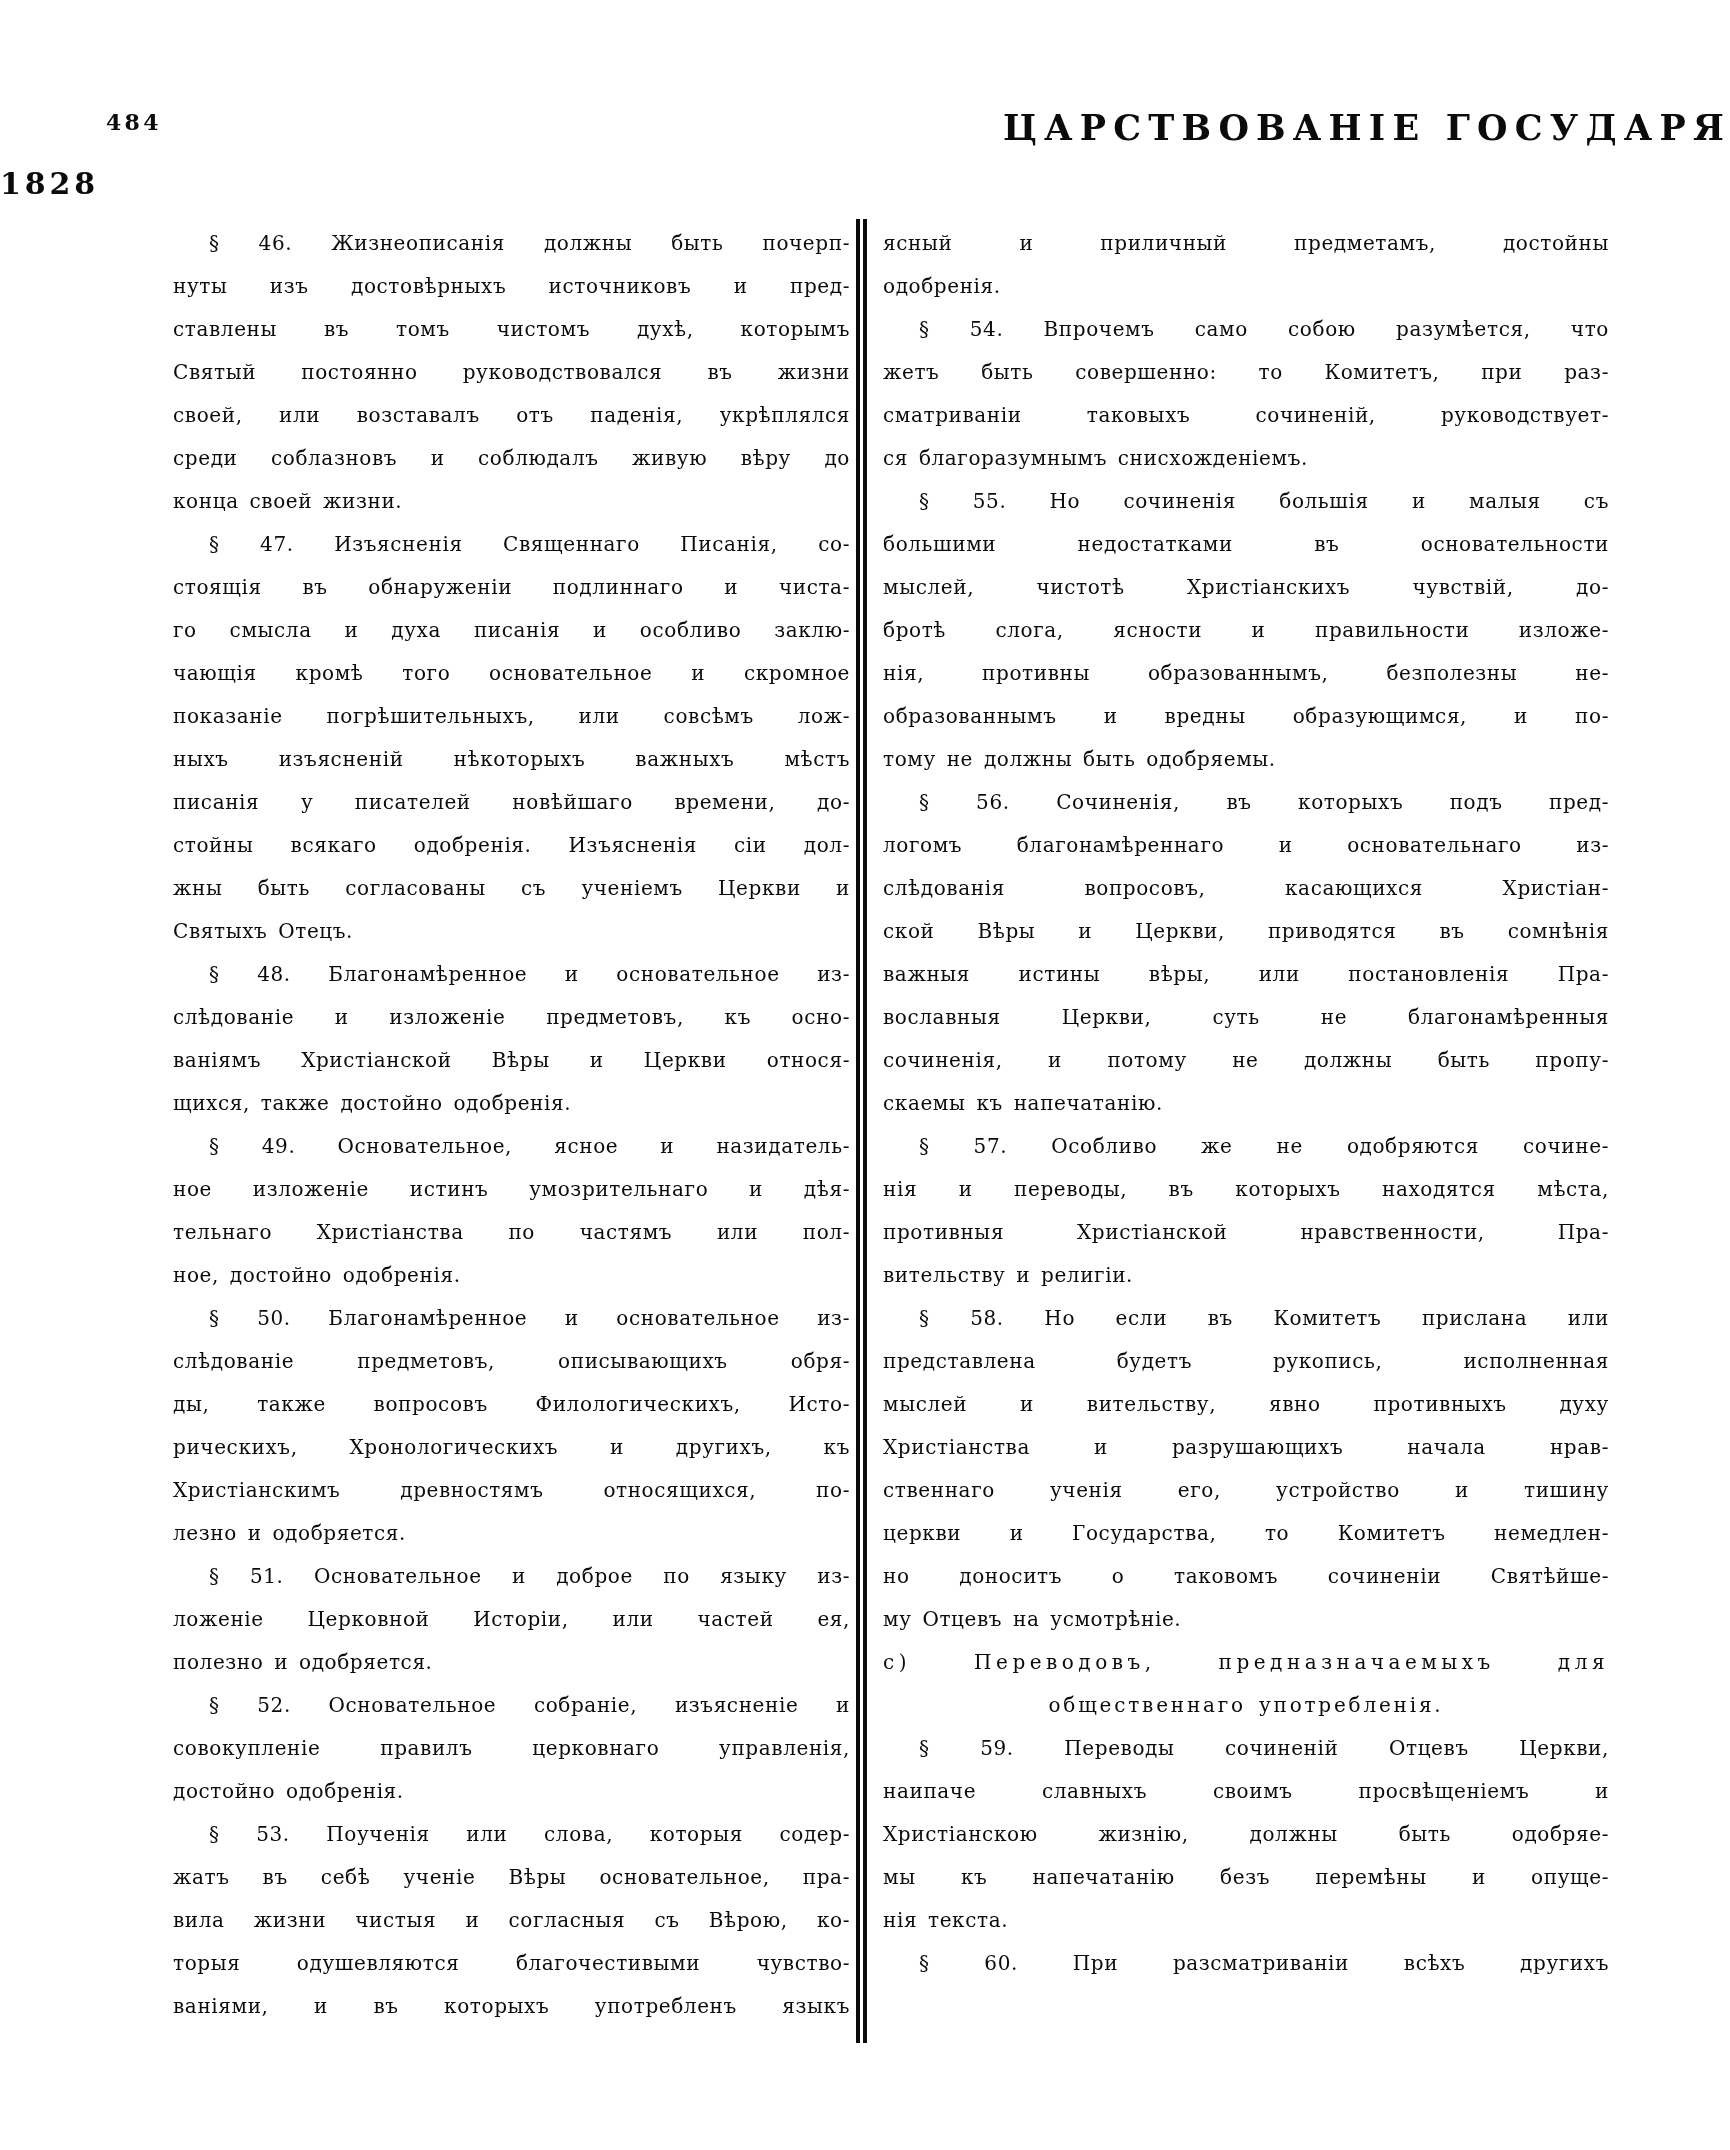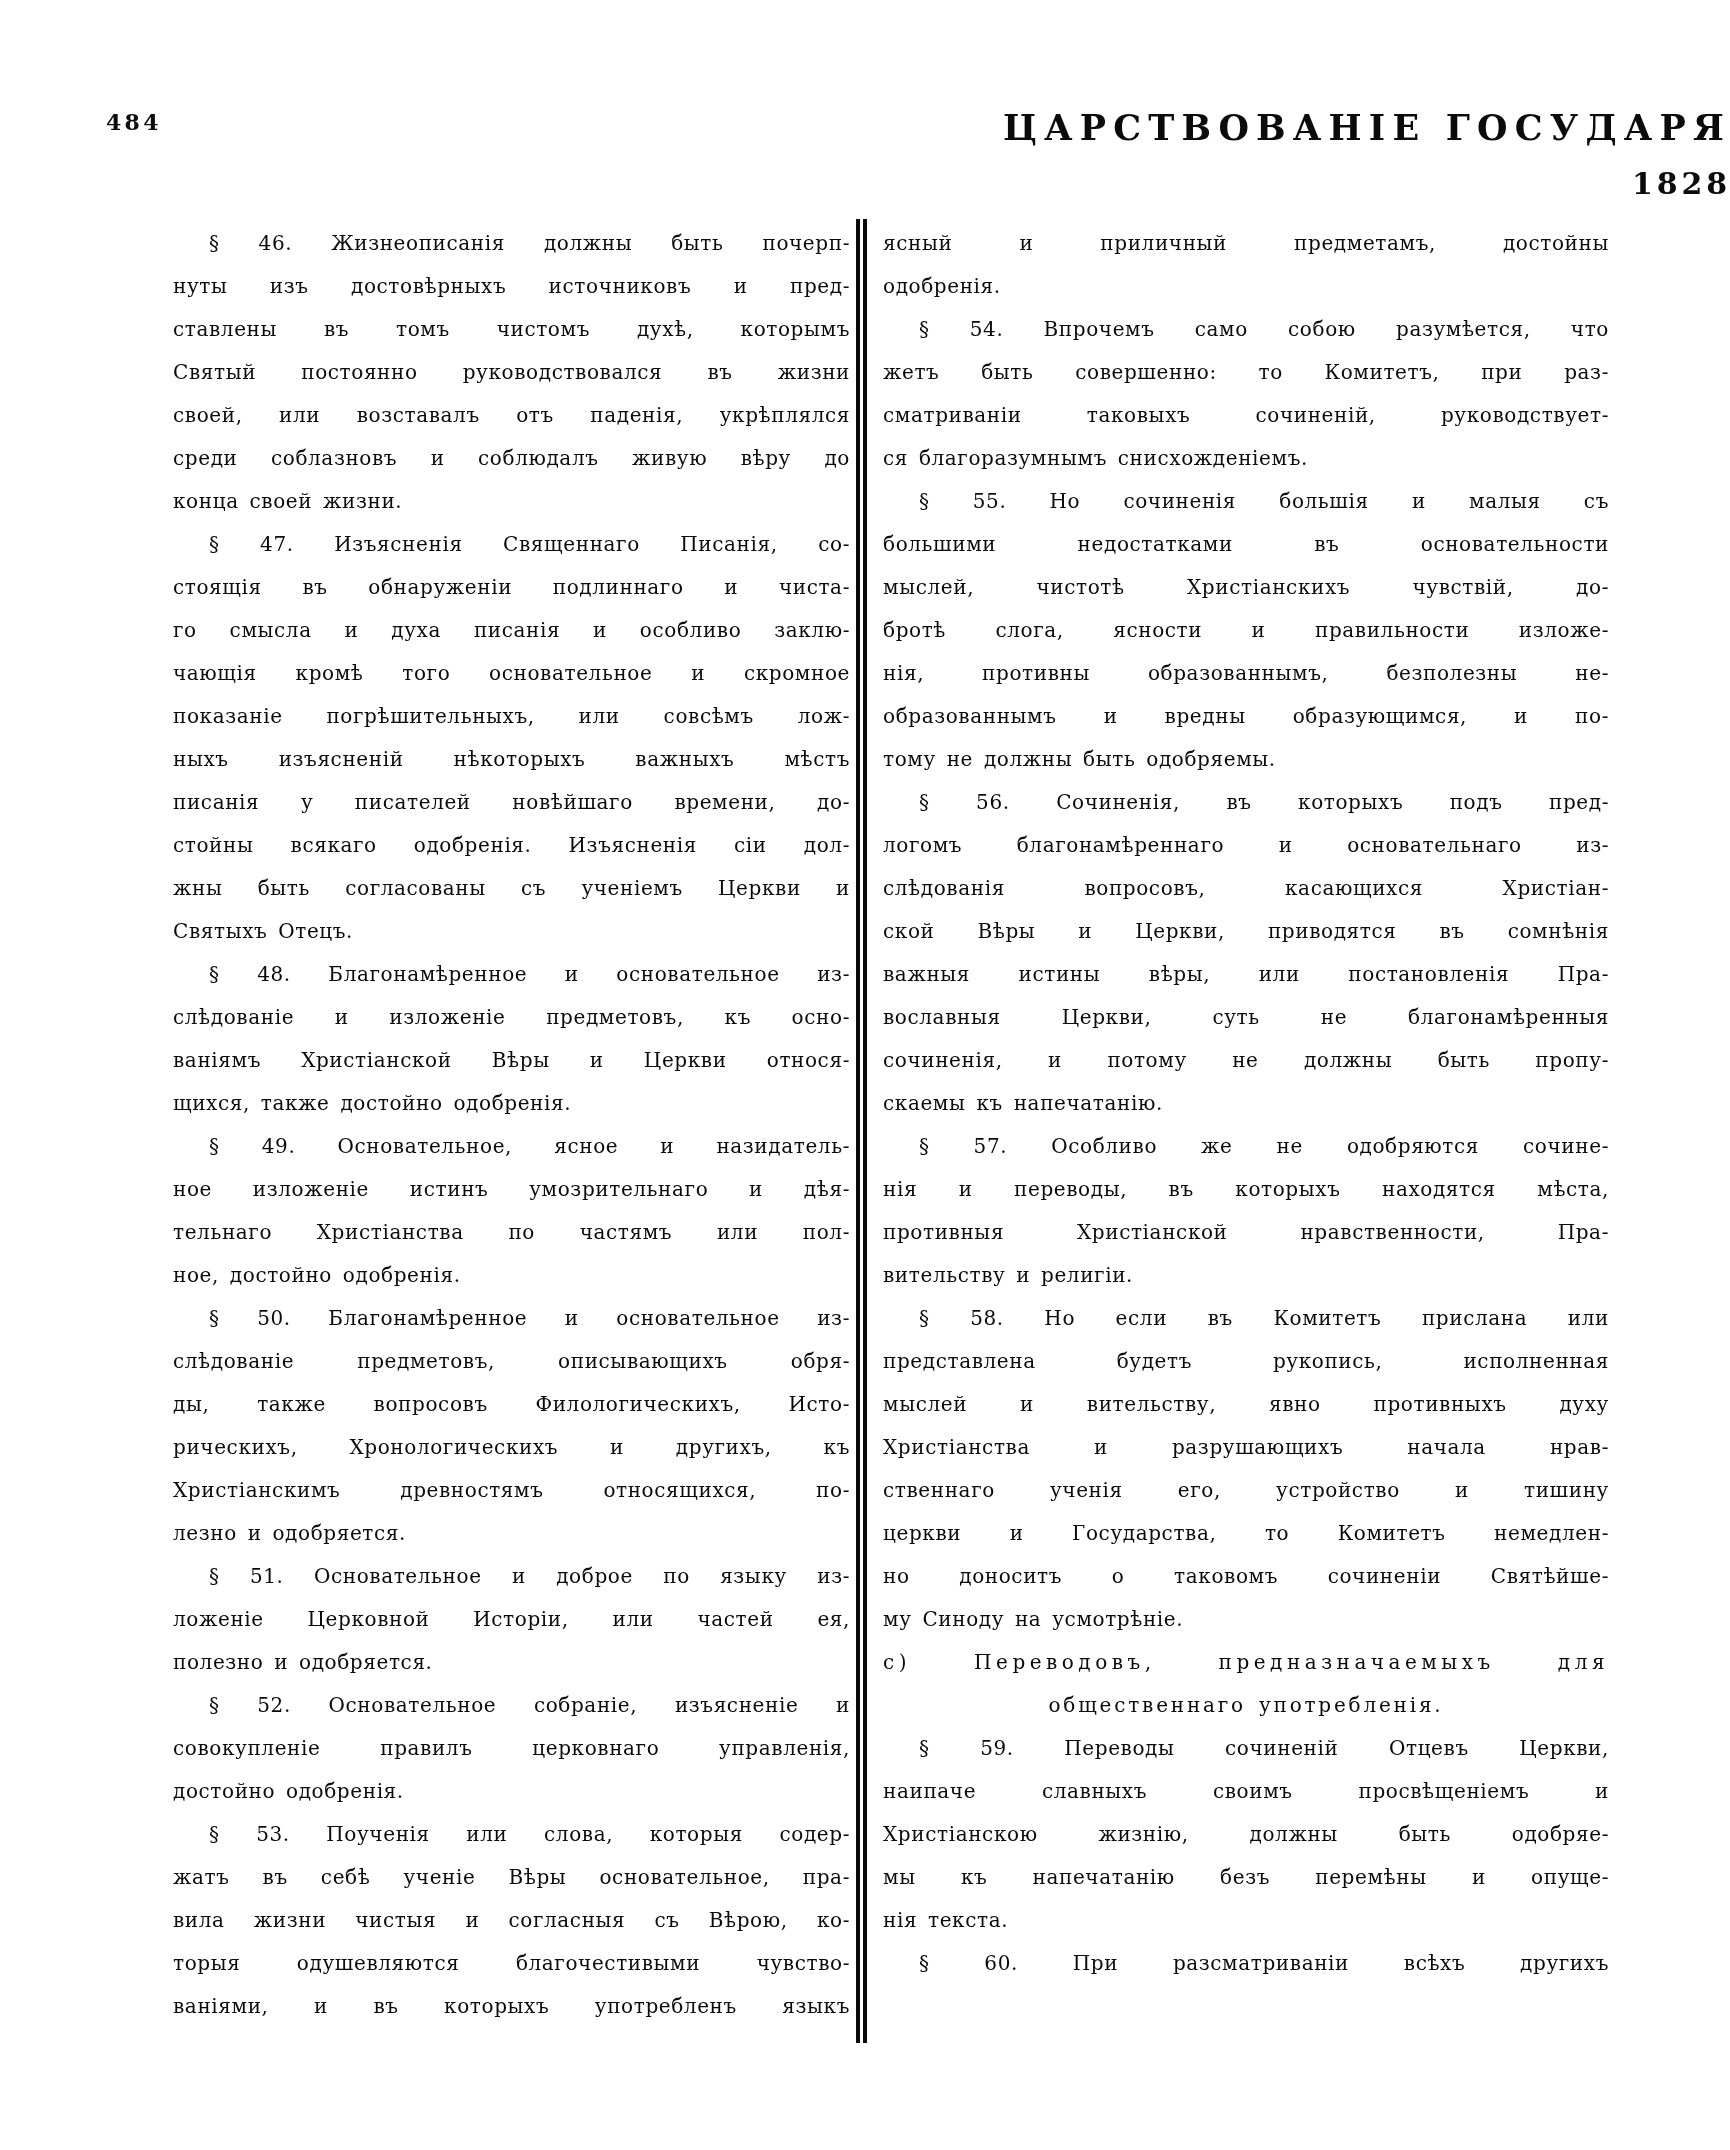--- a/index.html
+++ b/index.html
@@ -18,21 +18,21 @@
     font-size:22px;font-weight:bold;letter-spacing:3.3px;
   }
   .title{
     position:absolute;left:0;top:107px;width:1731px;
     text-align:right;
     font-size:35px;font-weight:bold;letter-spacing:7.2px;
     white-space:nowrap;
   }
   .year{
     position:absolute;left:0;top:166px;width:1731px;
-    text-align:right;
+    text-align:left;
     font-size:30px;font-weight:bold;letter-spacing:3.9px;
   }
 
   .divider{
     position:absolute;left:856px;top:219px;height:1824px;width:0;
     border-left:11.7px double #0b0b0b;
   }
 
   .col{
     position:absolute;top:222px;
@@ -135,21 +135,21 @@
       <div class="line j">нія и переводы, въ которыхъ находятся мѣста,</div>
       <div class="line j">противныя Христіанской нравственности, Пра-</div>
       <div class="line l">вительству и религіи.</div>
       <div class="line j ind">§ 58. Но если въ Комитетъ прислана или</div>
       <div class="line j">представлена будетъ рукопись, исполненная</div>
       <div class="line j">мыслей и вительству, явно противныхъ духу</div>
       <div class="line j">Христіанства и разрушающихъ начала нрав-</div>
       <div class="line j">ственнаго ученія его, устройство и тишину</div>
       <div class="line j">церкви и Государства, то Комитетъ немедлен-</div>
       <div class="line j">но доноситъ о таковомъ сочиненіи Святѣйше-</div>
-      <div class="line l">му Синоду на усмотрѣніе.</div>
+      <div class="line l">му Отцевъ на усмотрѣніе.</div>
       <div class="line s">с) Переводовъ, предназначаемыхъ для</div>
       <div class="line c">общественнаго употребленія.</div>
       <div class="line j ind">§ 59. Переводы сочиненій Отцевъ Церкви,</div>
       <div class="line j">наипаче славныхъ своимъ просвѣщеніемъ и</div>
       <div class="line j">Христіанскою жизнію, должны быть одобряе-</div>
       <div class="line j">мы къ напечатанію безъ перемѣны и опуще-</div>
       <div class="line l">нія текста.</div>
       <div class="line j ind">§ 60. При разсматриваніи всѣхъ другихъ</div>
     </div>
 

